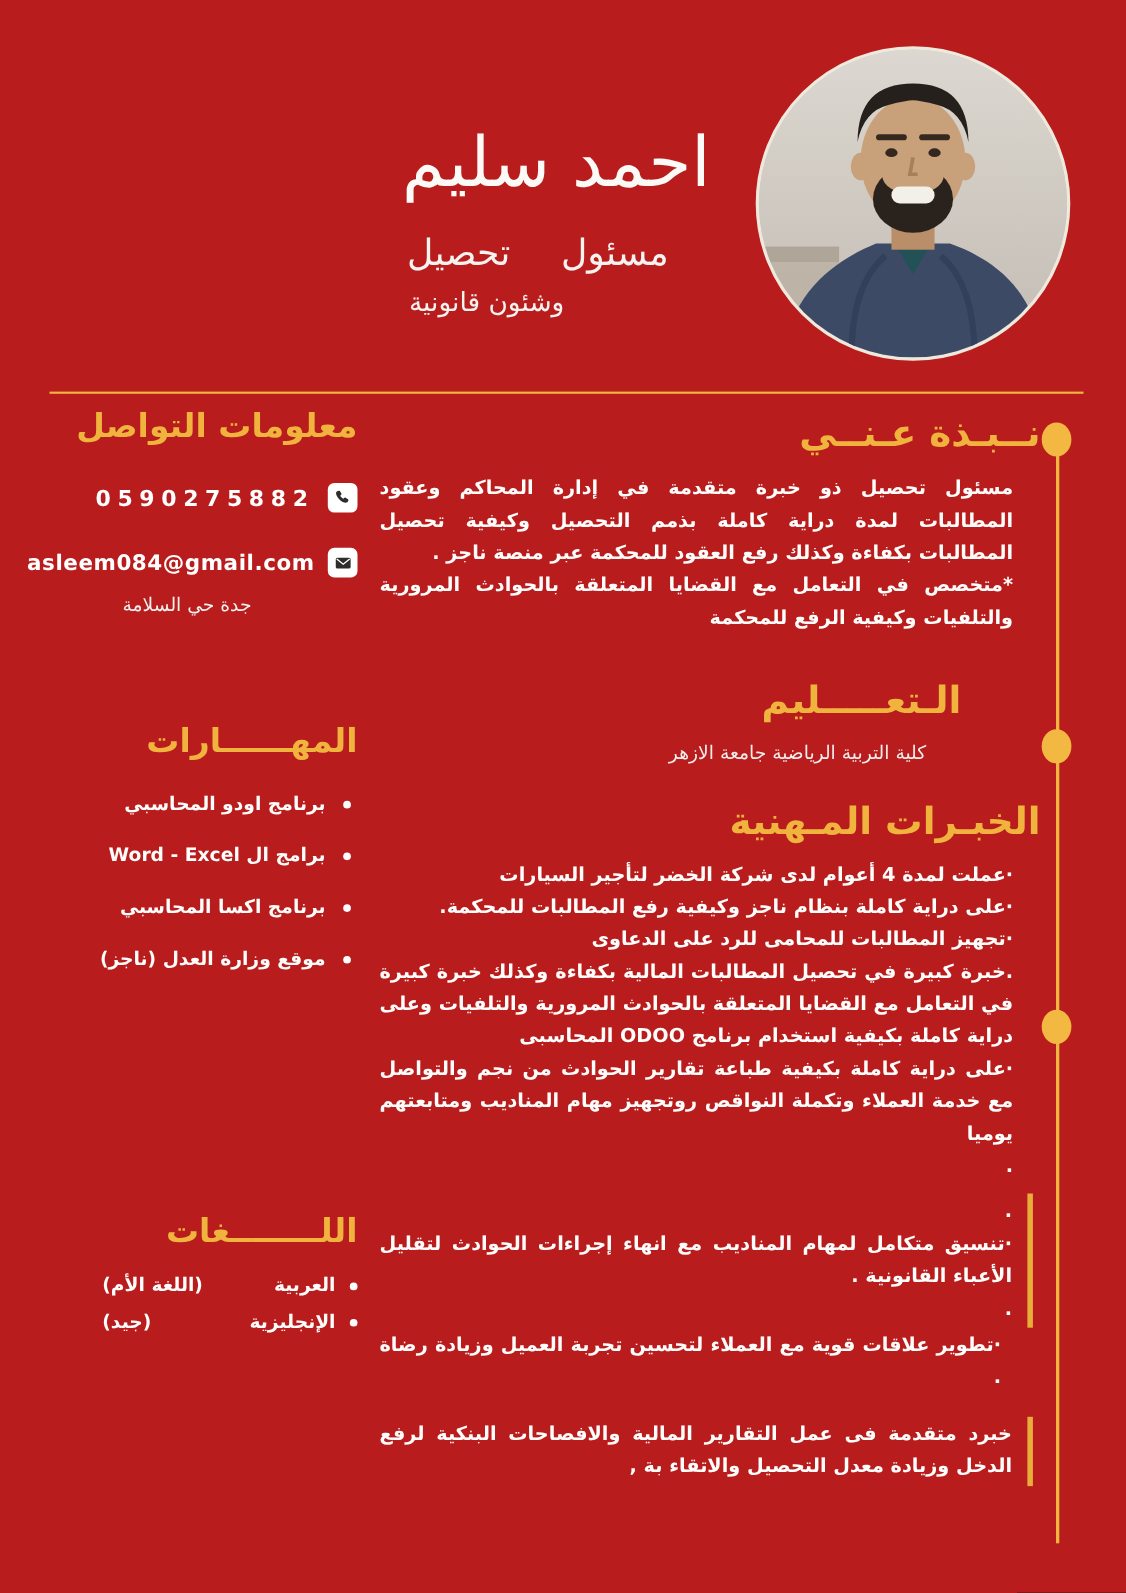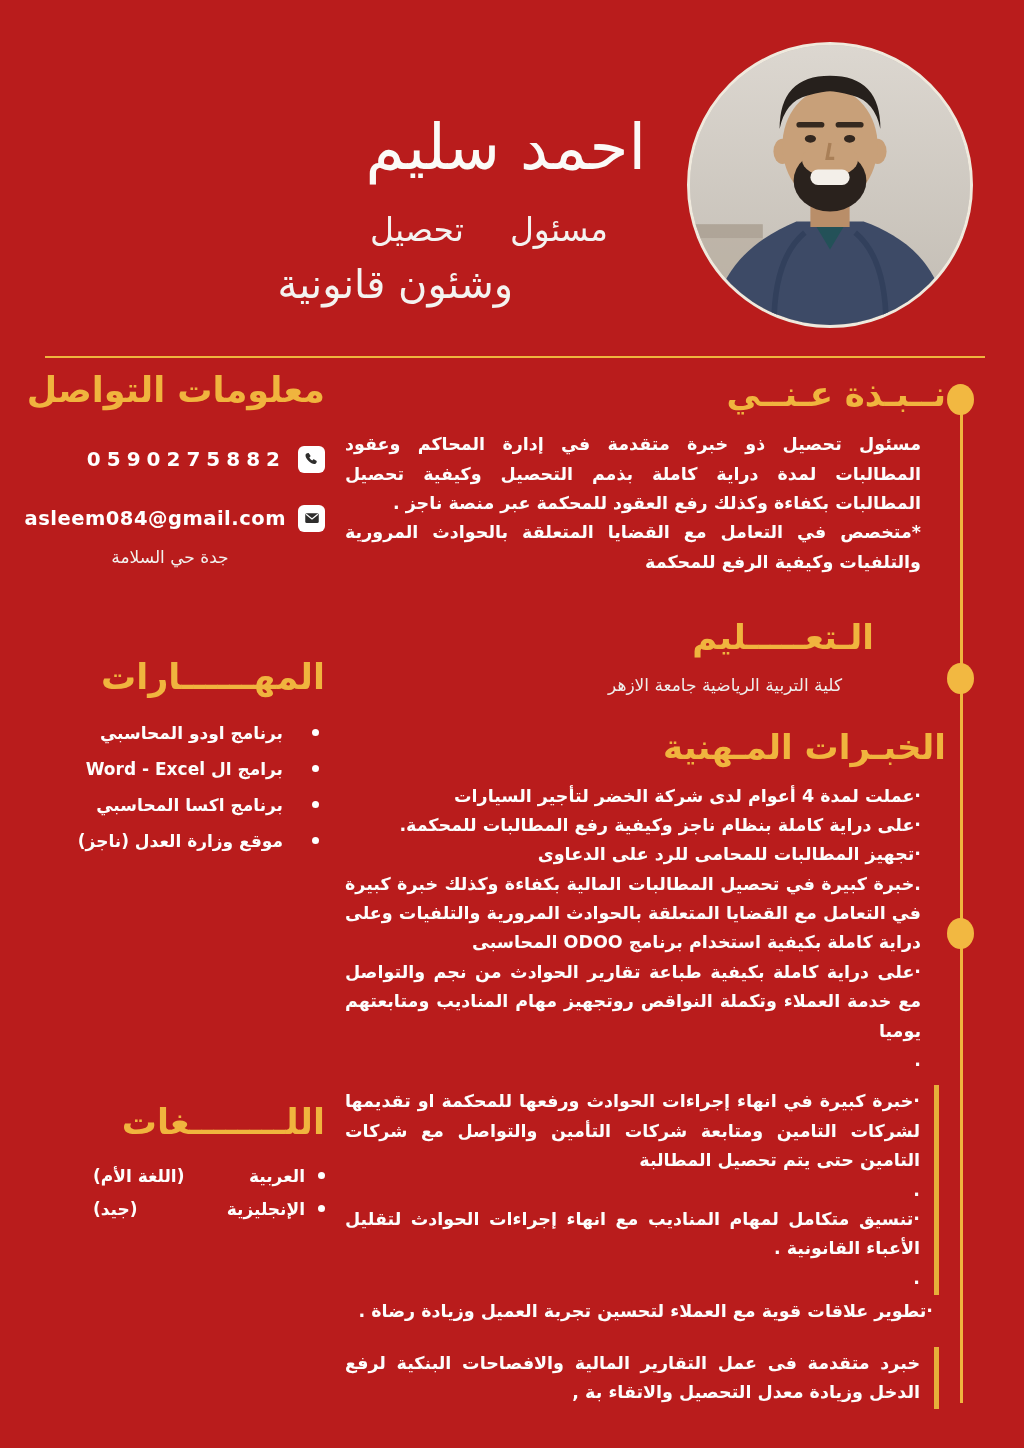--- a/index.html
+++ b/index.html
@@ -19,61 +19,61 @@
     position:absolute; top:112px; right:378px;
     font-size:63px; line-height:1.15; color:#fbfaf7; white-space:nowrap;
   }
   .subtitle-l1 {
     position:absolute; top:210px; right:416px; width:238px;
     display:flex; justify-content:space-between; direction:rtl;
     font-size:33px; color:#f4f3f0; white-space:nowrap;
   }
   .subtitle-l2 {
     position:absolute; top:261px; right:511px;
-    font-size:40px; color:#f4f3f0; white-space:nowrap;
+    font-size:24px; color:#f4f3f0; white-space:nowrap;
   }
   .top-rule { position:absolute; top:356px; left:45px; width:940px; height:2px; background:#efb53e; }
 
   
   .tline { position:absolute; left:960px; top:397px; width:3px; height:1006px; background:#efb53e; }
   .tdot  { position:absolute; left:947px; width:27px; height:31px; border-radius:50%; background:#f2b841; }
   .tdot.d1 { top:384px; } .tdot.d2 { top:663px; } .tdot.d3 { top:918px; }
 
   
   .h-main { color:#f0b43e; font-size:34px; font-weight:bold; line-height:1.3; text-align:right; white-space:nowrap; }
-  .h-side { color:#f0b43e; font-size:35px; font-weight:bold; line-height:1.3; text-align:right; white-space:nowrap; }
+  .h-side { color:#f0b43e; font-size:30px; font-weight:bold; line-height:1.3; text-align:right; white-space:nowrap; }
 
   
   .main { position:absolute; left:345px; top:372px; width:601px; direction:rtl; }
   .body-text { font-size:17.5px; font-weight:bold; line-height:1.68; text-align:justify; color:#fdfdfc; }
   .about-text { margin:14px 25px 0 0; }
   .edu-heading { margin:38px 72px 0 0; }
   .edu-line { margin:16px 104px 0 0; font-size:17px; font-weight:normal; color:#efeeec; text-align:right; }
   .exp-heading { margin:30px 0 0 0; }
   .exp-b1 { margin:12px 25px 0 0; }
   .exp-box {
     margin:10px 7px 0 0; padding:2px 14px 2px 0;
     border-right:5px solid #e7af3a;
   }
-  .exp-after { margin:2px 13px 0 0; }
+  .exp-after { margin:2px 36px 0 0; }
   .exp-box2 { margin-top:20px; }
 
   
   .sb { position:absolute; left:40px; width:285px; direction:rtl; }
   .sb-contact { top:368px; } .sb-skills { top:655px; } .sb-langs { top:1100px; }
   .c-row { display:flex; align-items:center; justify-content:flex-start; gap:12px; margin-top:32px; }
   .icon-box {
     flex:0 0 auto; width:27px; height:27px; background:#ffffff; border-radius:6px;
     display:flex; align-items:center; justify-content:center;
   }
   .phone-num { direction:ltr; unicode-bidi:isolate; font-size:20px; font-weight:bold; letter-spacing:6px; color:#ffffff; white-space:nowrap; }
   .email-txt { direction:ltr; unicode-bidi:isolate; font-size:19.5px; font-weight:bold; letter-spacing:.5px; color:#ffffff; white-space:nowrap; }
   .location { margin:15px 40px 0 0; width:230px; text-align:center; font-size:17px; color:#f2f1ee; }
   .sb-list { margin:22px 6px 0 0; list-style:none; }
-  .sb-item { display:flex; align-items:center; gap:29px; margin-bottom:16px; font-size:17px; font-weight:bold; color:#fdfdfc; }
+  .sb-item { display:flex; align-items:center; gap:16px; margin-bottom:16px; font-size:17px; font-weight:bold; color:#fdfdfc;margin-top:27px; }
   .bullet { flex:0 0 auto; width:7px; height:7px; border-radius:50%; background:#ffffff; }
   .lang-list { margin-top:20px; }
   .lang-row { display:flex; align-items:center; gap:13px; margin-bottom:13px; width:232px; font-size:17px; font-weight:bold; color:#fdfdfc; }
   .lang-name { width:105px; text-align:right; }
   .lang-level { margin-inline-start:auto; white-space:nowrap; }
 </style>
 </head>
 <body>
 
 <div class="page">
@@ -137,21 +137,20 @@
     <div class="body-text exp-b1">
       <p>·عملت لمدة 4 أعوام لدى شركة الخضر لتأجير السيارات</p>
       <p>·على دراية كاملة بنظام ناجز وكيفية رفع المطالبات للمحكمة.</p>
       <p>·تجهيز المطالبات للمحامى للرد على الدعاوى</p>
       <p>.خبرة كبيرة في تحصيل المطالبات المالية بكفاءة وكذلك خبرة كبيرة في التعامل مع القضايا المتعلقة بالحوادث المرورية والتلفيات وعلى دراية كاملة بكيفية استخدام برنامج ODOO  المحاسبى</p>
       <p>·على دراية كاملة بكيفية  طباعة تقارير الحوادث من نجم  والتواصل مع خدمة العملاء وتكملة النواقص روتجهيز مهام المناديب ومتابعتهم يوميا</p>
       <p>.</p>
     </div>
 
     <div class="body-text exp-box">
-      <p>·خبرة كبيرة في انهاء إجراءات الحوادث ورفعها للمحكمة او تقديمها لشركات التامين ومتابعة شركات التأمين والتواصل مع شركات التامين حتى يتم تحصيل المطالبة</p>
       <p>.</p>
       <p>·تنسيق متكامل لمهام المناديب مع انهاء إجراءات الحوادث لتقليل الأعباء القانونية .</p>
       <p>.</p>
     </div>
     <div class="body-text exp-after">·تطوير علاقات قوية مع العملاء لتحسين تجربة العميل وزيادة رضاة .</div>
 
     <div class="body-text exp-box exp-box2">
       <p>خبرد متقدمة فى عمل التقارير المالية والافصاحات البنكية لرفع الدخل وزيادة معدل التحصيل والاتقاء بة ,</p>
 
     </div>

